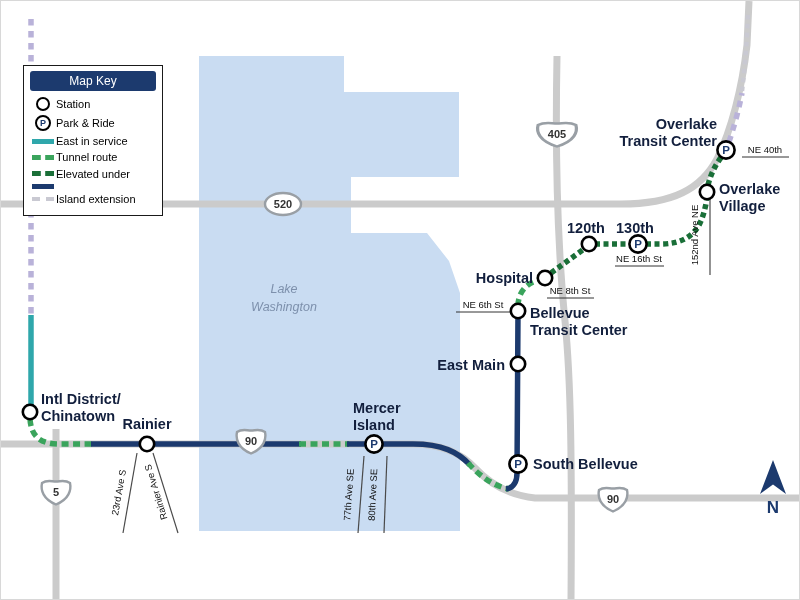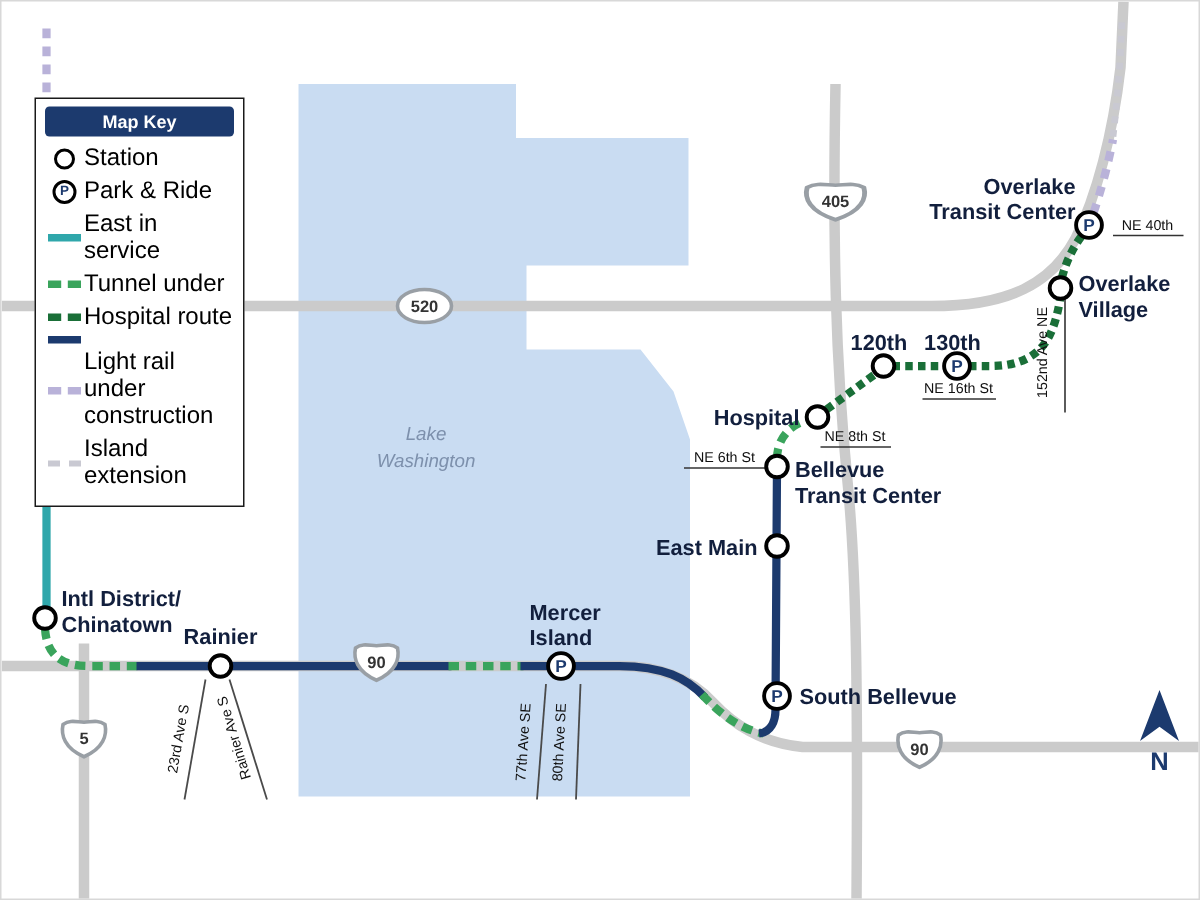--- a/index.html
+++ b/index.html
@@ -19,24 +19,24 @@
   .line{fill:none;stroke-width:5.5;}
   .l-navy{stroke:#1c3a6e;}
   .l-teal{stroke:#2fa7ab;}
   .l-tunnel{stroke:#3aa45c;stroke-dasharray:7 4.5;}
   .l-elev{stroke:#1a6f38;stroke-dasharray:5 3.5;}
   .l-constr{stroke:#b9b2d9;stroke-dasharray:6.5 5.5;}
   .l-future{stroke:#c9c9d2;stroke-dasharray:4.5 4.5;stroke-width:4.5;}
   .stn{fill:#fff;stroke:#000;stroke-width:2.6;}
   .shield{fill:#fff;stroke:#999fa5;stroke-width:2.4;}
   .map-key{position:absolute;left:22px;top:64px;width:126px;background:#fff;border:1.5px solid #1a1a1a;padding:5px 6px 6px;}
-  .key-header{background:#1c3a6e;color:#fff;font-weight:bold;font-size:12px;text-align:center;padding:3px 0;border-radius:3px;margin-bottom:6px;}
+  .key-header{background:#1c3a6e;color:#fff;font-weight:normal;font-size:12px;text-align:center;padding:3px 0;border-radius:3px;margin-bottom:6px;}
   .key-row{display:flex;align-items:center;margin:4px 0;}
   .key-sym{width:26px;flex:0 0 26px;display:flex;justify-content:center;align-items:center;}
-  .key-label{font-size:16px;line-height:1.12;color:#000;}
+  .key-label{font-size:11px;line-height:1.12;color:#000;}
   .sym-station{width:10px;height:10px;border:2.2px solid #000;border-radius:50%;background:#fff;}
   .sym-pr{width:12px;height:12px;border:2.2px solid #000;border-radius:50%;background:#fff;font-size:9px;font-weight:bold;color:#1c3a6e;display:flex;align-items:center;justify-content:center;line-height:1;}
   .sym-line{width:22px;height:0;}
   .sym-inservice{border-top:5px solid #2fa7ab;}
   .sym-tunnel{border-top:5px dashed #3aa45c;}
   .sym-elevated{border-top:5px dashed #1a6f38;}
   .sym-surface{border-top:5px solid #1c3a6e;}
   .sym-construction{border-top:5px dashed #b9b2d9;}
   .sym-future{border-top:4px dashed #c9c9d2;}
 </style>
@@ -191,38 +191,32 @@
     <div class="key-row">
       <span class="key-sym">
           <span class="sym-line sym-inservice"></span>
         </span>
       <span class="key-label">East in service</span>
     </div>
     <div class="key-row">
       <span class="key-sym">
           <span class="sym-line sym-tunnel"></span>
         </span>
-      <span class="key-label">Tunnel under</span>
+      <span class="key-label">Tunnel route</span>
     </div>
     <div class="key-row">
       <span class="key-sym">
           <span class="sym-line sym-elevated"></span>
         </span>
-      <span class="key-label">Hospital route</span>
+      <span class="key-label">Elevated under</span>
     </div>
     <div class="key-row">
       <span class="key-sym">
           <span class="sym-line sym-surface"></span>
         </span>
-    </div>
-    <div class="key-row">
-      <span class="key-sym">
-          <span class="sym-line sym-construction"></span>
-        </span>
-      <span class="key-label">Light rail under construction</span>
     </div>
     <div class="key-row">
       <span class="key-sym">
           <span class="sym-line sym-future"></span>
         </span>
       <span class="key-label">Island extension</span>
     </div>
   </div>
 </div>
 

